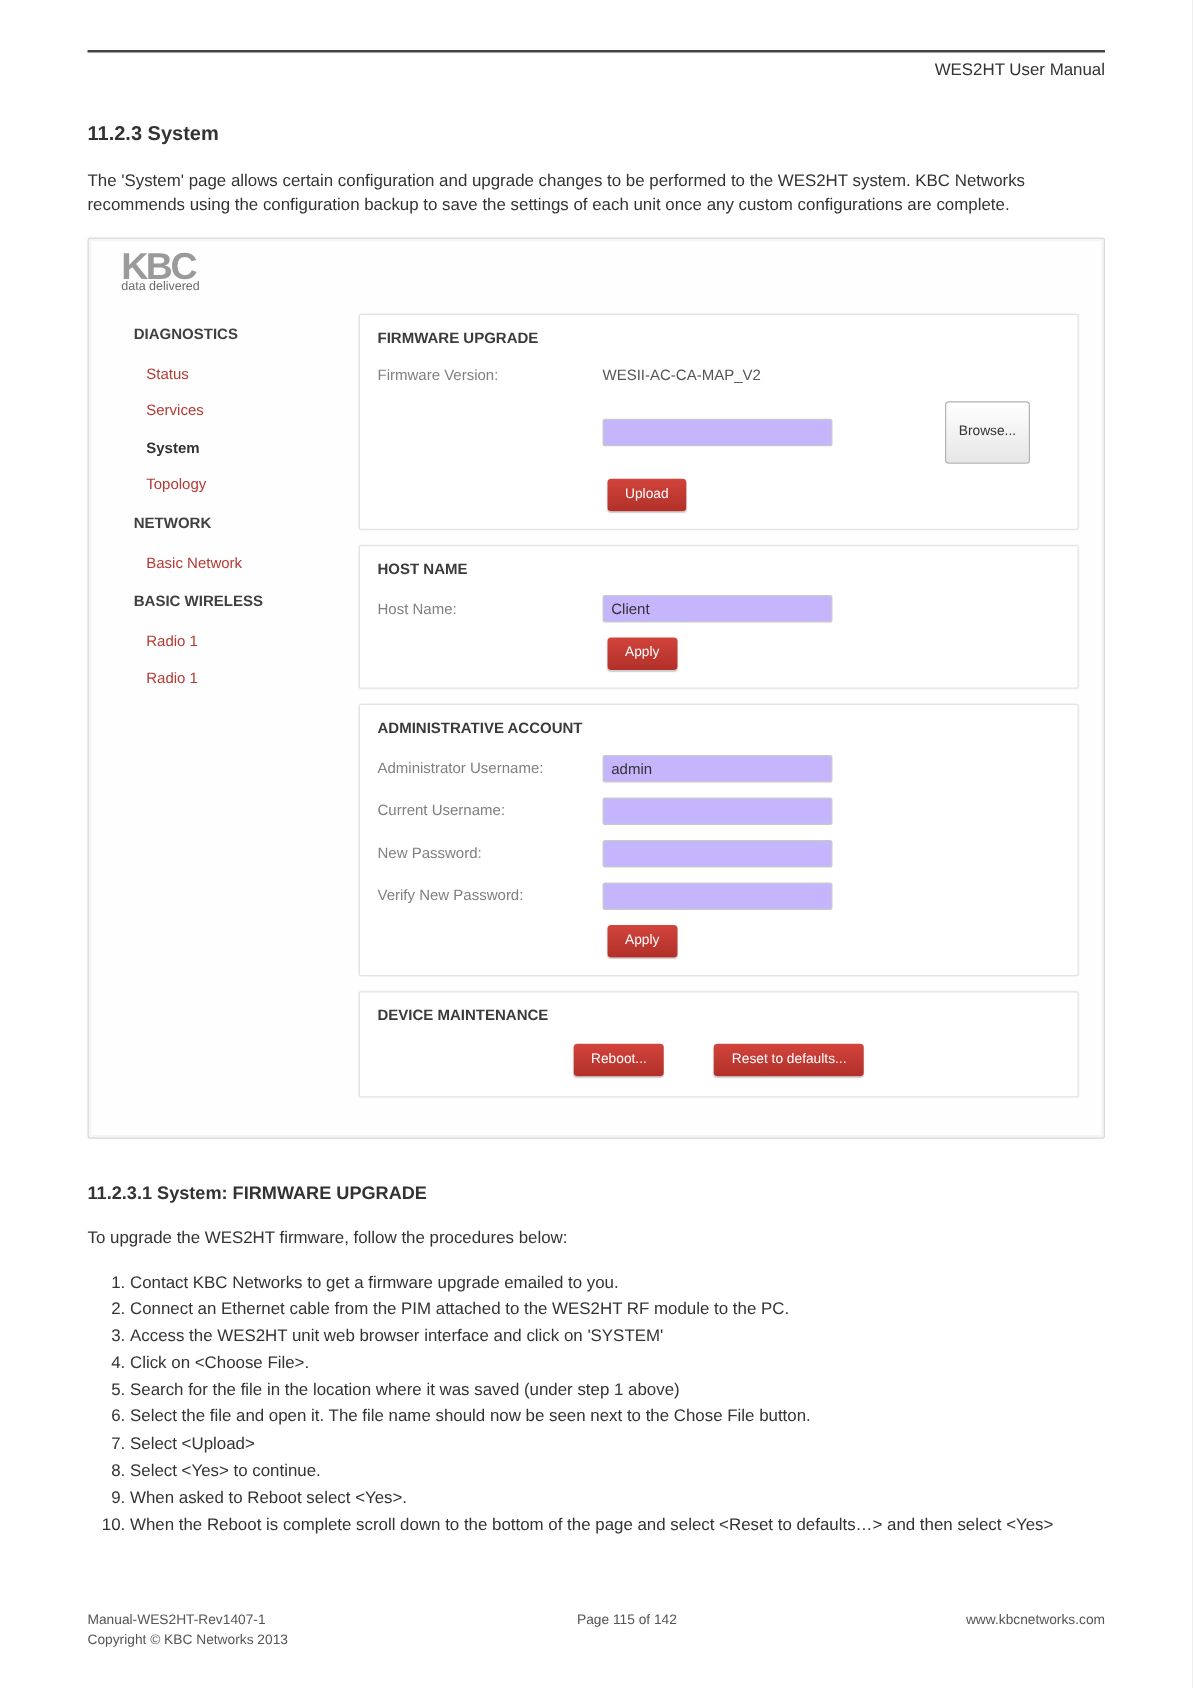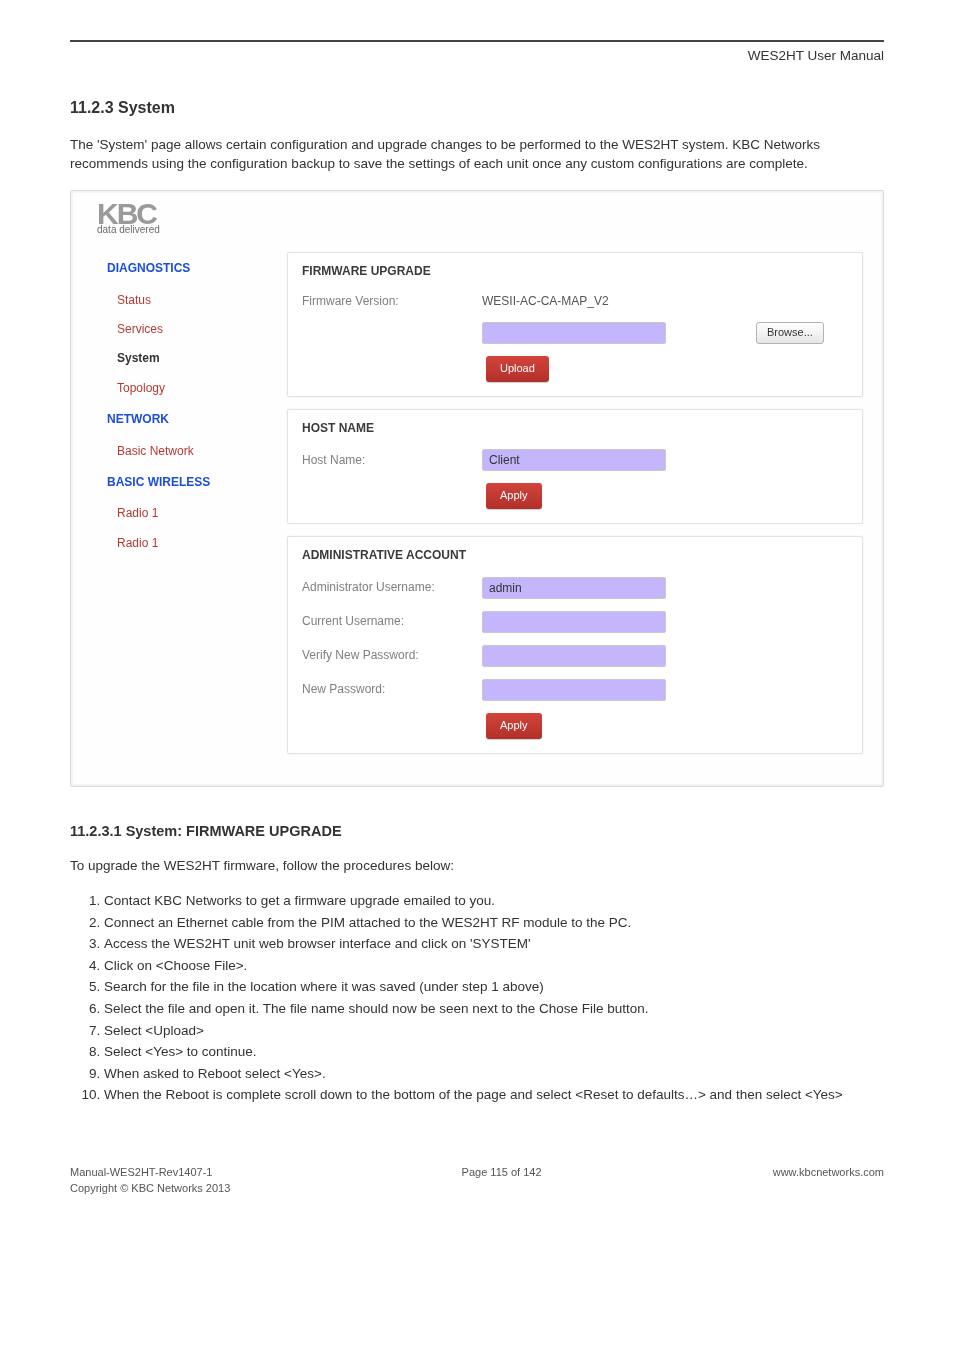--- a/index.html
+++ b/index.html
@@ -87,21 +87,21 @@
   .shot-body {
     display: flex;
     gap: 18px;
     padding: 10px 18px 18px 28px;
   }
   .sidebar {
     width: 168px;
     flex: 0 0 168px;
   }
   .nav-heading {
-    color: #1d4ed8;
+    color: #404040;
     font-size: 12px;
     font-weight: bold;
     padding: 8px 6px;
   }
   .nav-link, .nav-link-active {
     padding: 6px 16px;
     font-size: 12px;
   }
   .nav-link { color: #b43a34; }
   .nav-link-black { color: #333; padding: 6px 16px; font-size: 12px; font-weight: bold; }
@@ -141,21 +141,21 @@
     font-size: 12px;
     padding: 0 6px;
     color: #333;
     border-radius: 2px;
     display: inline-block;
   }
   .browse-btn {
     display: inline-block;
     border: 1px solid #b3b3b3;
     border-radius: 3px;
-    padding: 2px 10px;
+    padding: 16px 10px;
     font-size: 11px;
     color: #333;
     background: linear-gradient(#fff,#e6e6e6);
     margin-left: 80px;
   }
   .red-btn {
     display: inline-block;
     background: linear-gradient(#d2443c,#b13029);
     color: #fff;
     font-size: 11px;
@@ -247,32 +247,39 @@
             <div class="panel-title">ADMINISTRATIVE ACCOUNT</div>
             <div class="panel-row">
               <div class="panel-label">Administrator Username:</div>
               <div class="field-box">admin</div>
             </div>
             <div class="panel-row">
               <div class="panel-label">Current Username:</div>
               <div class="field-box"></div>
             </div>
             <div class="panel-row">
+              <div class="panel-label">New Password:</div>
+              <div class="field-box"></div>
+            </div>
+            <div class="panel-row">
               <div class="panel-label">Verify New Password:</div>
               <div class="field-box"></div>
             </div>
-            <div class="panel-row">
-              <div class="panel-label">New Password:</div>
-              <div class="field-box"></div>
-            </div>
             <div class="btn-row">
               <span class="red-btn">Apply</span>
             </div>
           </div>
 
+          <div class="panel">
+            <div class="panel-title">DEVICE MAINTENANCE</div>
+            <div class="maint-row">
+              <span class="red-btn">Reboot...</span>
+              <span class="red-btn">Reset to defaults...</span>
+            </div>
+          </div>
         </div>
       </div>
     </div>
   </div>
 
   <h3 class="sub-title">11.2.3.1 System: FIRMWARE UPGRADE</h3>
   <p class="body-text">To upgrade the WES2HT firmware, follow the procedures below:</p>
 
   <ol class="steps">
     <li>Contact KBC Networks to get a firmware upgrade emailed to you.</li>

